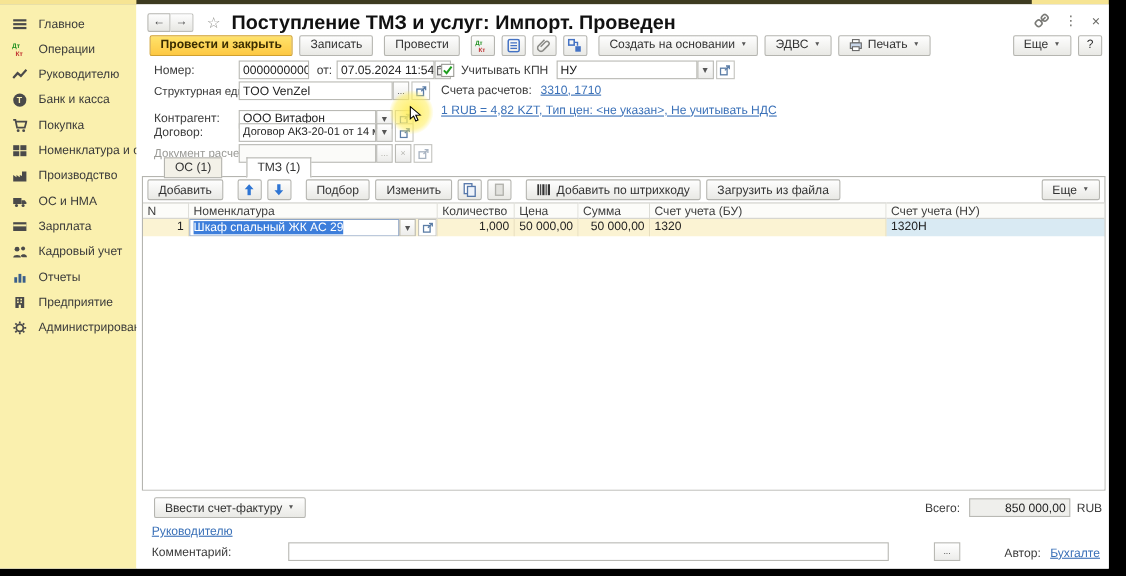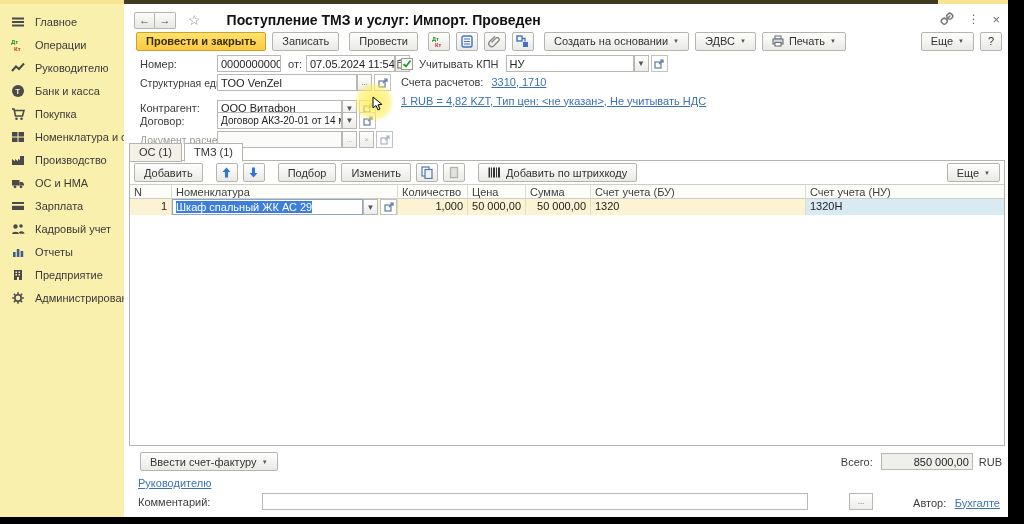--- a/index.html
+++ b/index.html
@@ -25,21 +25,21 @@
   .btn .caret { font-size:6px; color:#555; line-height:1; }
   .iconbtn { width:22px; padding:0; justify-content:center; }
   .navbtn { width:21px; height:17px; display:inline-flex; align-items:center; justify-content:center; background:linear-gradient(#fdfdfd,#e7e7e3); border:1px solid #b5b5b0; font-size:11px; color:#444; cursor:pointer; }
   .field { height:17px; border:1px solid #b9b9b4; background:#fff; font-size:11px; color:#222; display:flex; align-items:center; padding:0 3px; white-space:nowrap; overflow:hidden; }
   .field.dis { background:#fbfbf9; }
   .mini { width:15px; height:17px; border:1px solid #b9b9b4; background:linear-gradient(#fff,#ececea); display:inline-flex; align-items:center; justify-content:center; font-size:8px; color:#555; cursor:pointer; }
   .mini.dis { color:#b5b5b0; }
   .openbtn { width:17px; height:17px; display:inline-flex; align-items:center; justify-content:center; border:1px solid #c3c3be; background:#fff; margin-left:2px; cursor:pointer; }
   .checkbox { width:12px; height:12px; border:1px solid #9a9a94; background:#fff; display:inline-flex; align-items:center; justify-content:center; cursor:pointer; }
   
-  .tab { display:inline-block; padding:2px 9px 3px; font-size:11px; color:#333; border:1px solid #b5b5b0; background:#f3f1e8; cursor:pointer; margin-right:2px; }
+  .tab { display:inline-block; padding:2px 9px 3px; font-size:11px; color:#333; border:1px solid #b5b5b0; background:#f3f1e8; cursor:pointer; margin-right:2px;margin-left:20px; }
   .tab.active { background:#fff; position:relative; z-index:3; border-bottom:1px solid #fff; }
   #panel { position:absolute; left:5px; top:156px; width:876px; height:286px; border:1px solid #b5b5b0; background:#fff; display:flex; flex-direction:column; z-index:2; }
   #tbl-toolbar { display:flex; align-items:center; gap:5px; padding:2px 4px; position:relative; }
   .grid { display:grid; grid-template-columns:42px 226px 70px 58px 65px 215px 1fr; }
   .th { font-size:11px; color:#3f3f3f; background:#fcfcf9; border-top:1px solid #cfcfca; border-bottom:1px solid #cfcfca; border-right:1px solid #dcdcd6; padding:1px 4px; height:15px; white-space:nowrap; overflow:hidden; }
   .td { font-size:11px; color:#222; background:#fbf3d3; border-right:1px solid #e6ddbd; padding:1px 4px; height:16px; white-space:nowrap; overflow:hidden; }
   .num { text-align:right; }
   .td.cell-nu { background:#d9eaf3; border-right:none; }
   .td.cell-editor { padding:0; display:flex; align-items:stretch; background:#fbf3d3; }
   .editor { flex:1; border:1px solid #8fa6c5; background:#fff; display:flex; align-items:center; padding:0 3px; font-size:11px; overflow:hidden; white-space:nowrap; }
@@ -172,21 +172,21 @@
       <span>Администрирование</span>
     </div>
   </div>
 
   <div id="main">
 
     <div class="row" style="left:10px; top:6px; height:20px;">
       <span class="navbtn" style="border-radius:2px 0 0 2px;">←</span>
       <span class="navbtn" style="border-left:none; border-radius:0 2px 2px 0;">→</span>
       <span style="margin-left:12px; font-size:14px; color:#8b8b86;">☆</span>
-      <span style="margin-left:26px; font-size:14px; font-weight:bold; color:#111; white-space:nowrap;">Поступление ТМЗ и услуг: Импорт. Проведен</span>
+      <span style="margin-left:10px; font-size:18px; font-weight:bold; color:#111; white-space:nowrap;">Поступление ТМЗ и услуг: Импорт. Проведен</span>
     </div>
     <div class="row" style="right:8px; top:6px; height:18px; gap:13px;">
       <svg width="14" height="14" viewBox="0 0 14 14">
           <g fill="none" stroke="#7a7a76" stroke-width="1.5">
             <path d="M6 8 L10.5 3.5"></path>
             <rect x="1.5" y="6.5" width="5.5" height="5.5" rx="2.2" transform="rotate(-45 4.2 9.2)"></rect>
             <rect x="7" y="1.5" width="5.5" height="5.5" rx="2.2" transform="rotate(-45 9.7 4.2)"></rect>
           </g>
         </svg>
       <span style="font-size:12px; color:#6a6a66;">⋮</span>
@@ -400,20 +400,23 @@
               <g fill="#333">
                 <rect x="0.5" y="0.5" width="1.6" height="10"></rect>
                 <rect x="3" y="0.5" width="1" height="10"></rect>
                 <rect x="5" y="0.5" width="2" height="10"></rect>
                 <rect x="8" y="0.5" width="1" height="10"></rect>
                 <rect x="10" y="0.5" width="2" height="10"></rect>
               </g>
             </svg>
           <span>Добавить по штрихкоду</span>
         </span>
+        <span class="btn">
+            <span>Загрузить из файла</span>
+          </span>
         <span class="btn" style="position:absolute; right:4px;">
             <span>Еще</span>
             <span class="caret">▼</span>
           </span>
       </div>
 
       <div class="grid">
         <div class="th">N</div>
         <div class="th">Номенклатура</div>
         <div class="th">Количество</div>

